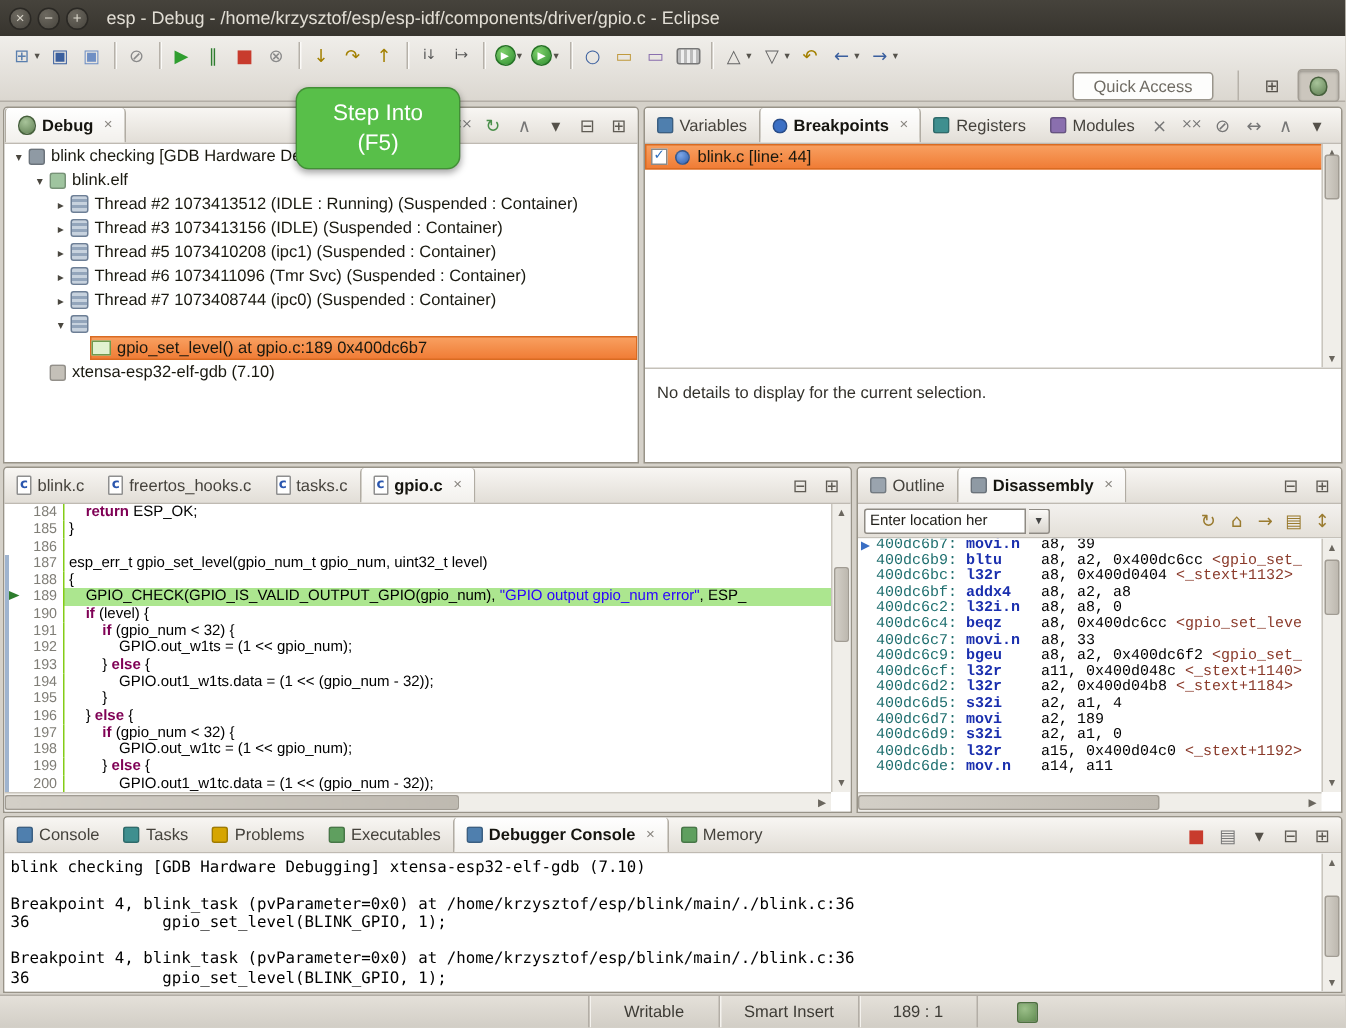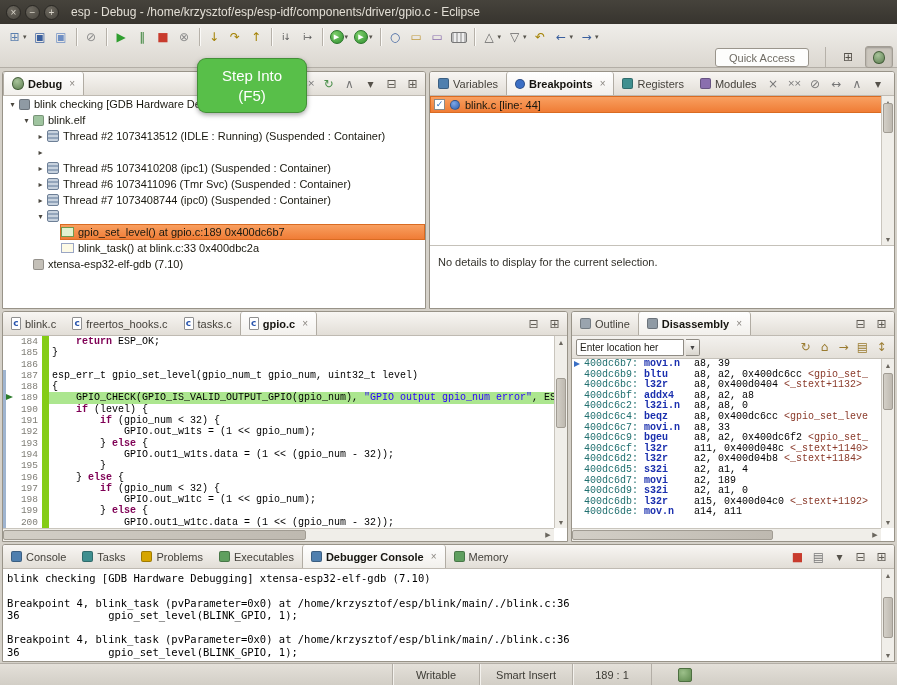--- a/index.html
+++ b/index.html
@@ -63,24 +63,24 @@
 
   
   #bp-list{position:relative;flex:1}
   .bprow{height:17px;display:flex;align-items:center;gap:5px;padding-left:4px;font-size:11px;color:#19180f}
   .bprow.sel{background:linear-gradient(#f9a263,#ef7a33);box-shadow:inset 0 0 0 1px #d96b22}
   #bp-details{height:62px;flex:none;border-top:1px solid #c5c1b9;background:#fff;position:relative}
   #bp-msg{position:absolute;left:8px;top:10px;font-size:11px;color:#33312b}
 
   
   #ed-lines{position:absolute;left:0;top:0;right:13px;bottom:13px;overflow:hidden;background:#fff}
-  .eline{display:flex;height:11.3px;line-height:11.3px;font-family:Liberation Mono, monospace;font-size:10px;white-space:pre}
+  .eline{display:flex;height:11.3px;line-height:11.3px;font-family:Liberation Sans, sans-serif;font-size:10px;white-space:pre}
   .ea{width:13px;flex:none;position:relative}
   .en{width:26px;flex:none;text-align:right;padding-right:4px;color:#7f7d76;font-size:9.5px;box-sizing:border-box}
-  .ec{flex:1;border-left:7px solid #84cc16;padding-left:3px;color:#000;overflow:hidden}
+  .ec{flex:1;border-left:1px solid #84cc16;padding-left:3px;color:#000;overflow:hidden}
   .eline.cur .ec{background:#ace68f}
   .tk-k{color:#7f0055;font-weight:bold}
   .tk-s{color:#2a00ff}
   .iparrow{position:absolute;left:3px;top:2px;width:0;height:0;border-left:7px solid #2d7d2d;border-top:3.5px solid transparent;border-bottom:3.5px solid transparent}
   #ed-range{position:absolute;left:0;width:3px;background:#9fb4cf}
 
   
   .dtb{height:22px;flex:none;display:flex;align-items:center;gap:2px;padding:0 4px;background:linear-gradient(#f3f1ee,#e4e0d9);border-bottom:1px solid #c5c1b9}
   .combo-text{width:100px;height:15px;background:#fff;border:1px solid #8f8b84;font-size:10px;padding:0 3px;color:#22201b;line-height:15px;overflow:hidden;white-space:nowrap;border-radius:2px 0 0 2px}
   .combo-btn{width:14px;height:17px;background:linear-gradient(#fbfaf8,#d9d5ce);border:1px solid #8f8b84;border-left:0;font-size:7px;display:flex;align-items:center;justify-content:center;color:#444;box-sizing:border-box;border-radius:0 2px 2px 0}
@@ -280,20 +280,24 @@
           <span class="tindent" style="width: 32px;"></span>
           <span class="twist">▸</span>
           <span class="tbody">
             <span class="ic ic-stripe"></span>
             <span>Thread #2 1073413512 (IDLE : Running) (Suspended : Container)</span>
           </span>
         </div>
         <div class="trow">
           <span class="tindent" style="width: 32px;"></span>
           <span class="twist">▸</span>
+          <span class="tbody">
+            <span class="ic ic-stripe"></span>
+            <span>Thread #3 1073413156 (IDLE) (Suspended : Container)</span>
+          </span>
         </div>
         <div class="trow">
           <span class="tindent" style="width: 32px;"></span>
           <span class="twist">▸</span>
           <span class="tbody">
             <span class="ic ic-stripe"></span>
             <span>Thread #5 1073410208 (ipc1) (Suspended : Container)</span>
           </span>
         </div>
         <div class="trow">
@@ -318,28 +322,20 @@
           <span class="tbody">
             <span class="ic ic-stripe"></span>
           </span>
         </div>
         <div class="trow">
           <span class="tindent" style="width: 46px;"></span>
           <span class="twist"></span>
           <span class="tbody sel">
             <span class="ic ic-frame ic-frame-cur"></span>
             <span>gpio_set_level() at gpio.c:189 0x400dc6b7</span>
-          </span>
-        </div>
-        <div class="trow">
-          <span class="tindent" style="width: 46px;"></span>
-          <span class="twist"></span>
-          <span class="tbody">
-            <span class="ic ic-frame"></span>
-            <span>blink_task() at blink.c:33 0x400dbc2a</span>
           </span>
         </div>
         <div class="trow">
           <span class="tindent" style="width: 18px;"></span>
           <span class="twist"></span>
           <span class="tbody">
             <span class="ic ic-sq" style="background: rgb(196, 192, 184);"></span>
             <span>xtensa-esp32-elf-gdb (7.10)</span>
           </span>
         </div>

